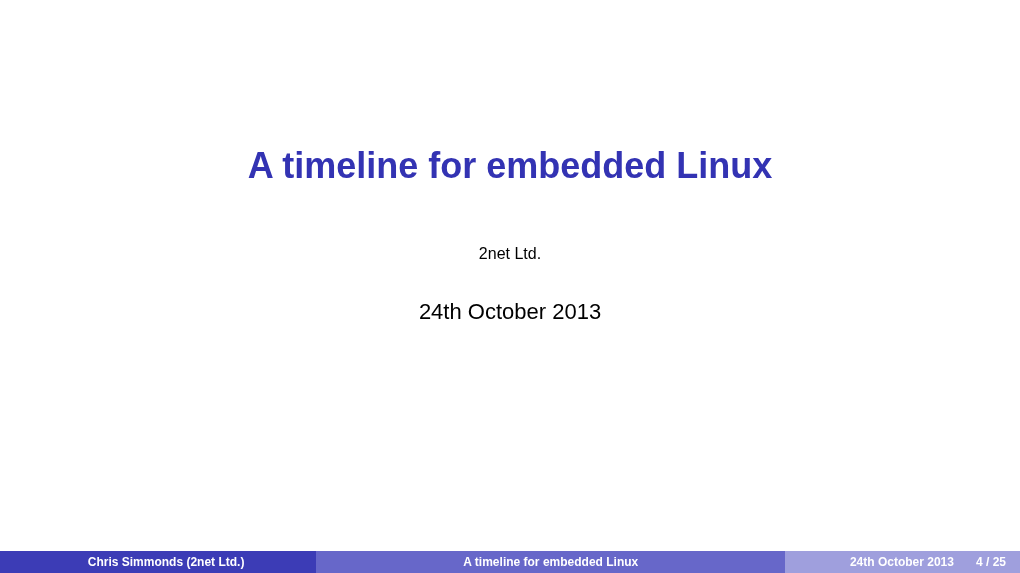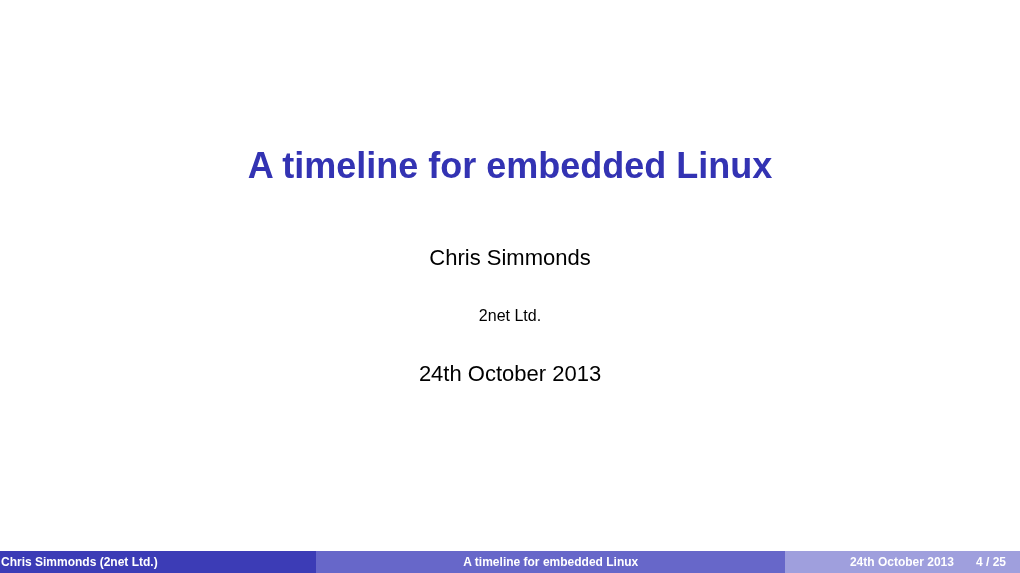--- a/index.html
+++ b/index.html
@@ -55,21 +55,22 @@
       display: flex;
       font-size: 12px;
       font-weight: bold;
       color: #ffffff;
     }
     .footer-author {
       background: #3c3cb6;
       flex: 0 0 31%;
       display: flex;
       align-items: center;
-      padding-left: 1px;
+      padding-left: 16px;
+      justify-content: center;
     }
     .footer-title {
       background: #6767c9;
       flex: 0 0 46%;
       display: flex;
       align-items: center;
       justify-content: center;
     }
     .footer-date-wrapper {
       background: #9f9fdd;
@@ -85,21 +86,20 @@
     }
     .footer-page {
       white-space: nowrap;
     }
   </style>
 </head>
 <body>
 
 <div class="slide-content">
   <h1 class="title">A timeline for embedded Linux</h1>
-  <div class="author">Chris Simmonds</div>
   <div class="organization">2net Ltd.</div>
   <div class="date">24th October 2013</div>
 </div>
 
 <div class="footer">
   <div class="footer-author">
     <span>Chris Simmonds (2net Ltd.)</span>
   </div>
   <div class="footer-title">
     <span>A timeline for embedded Linux</span>

